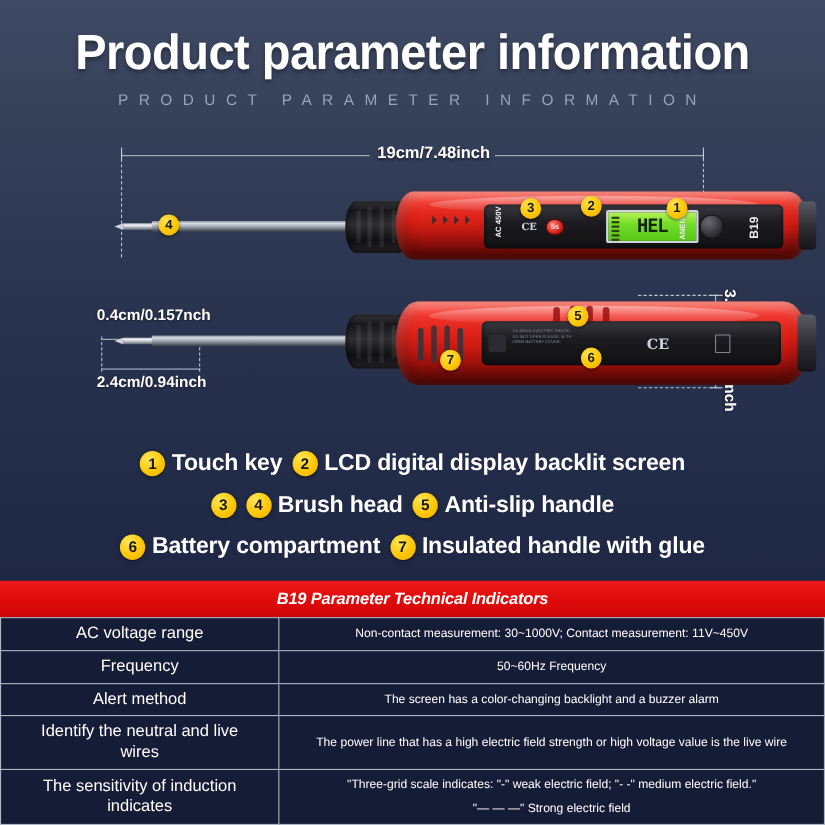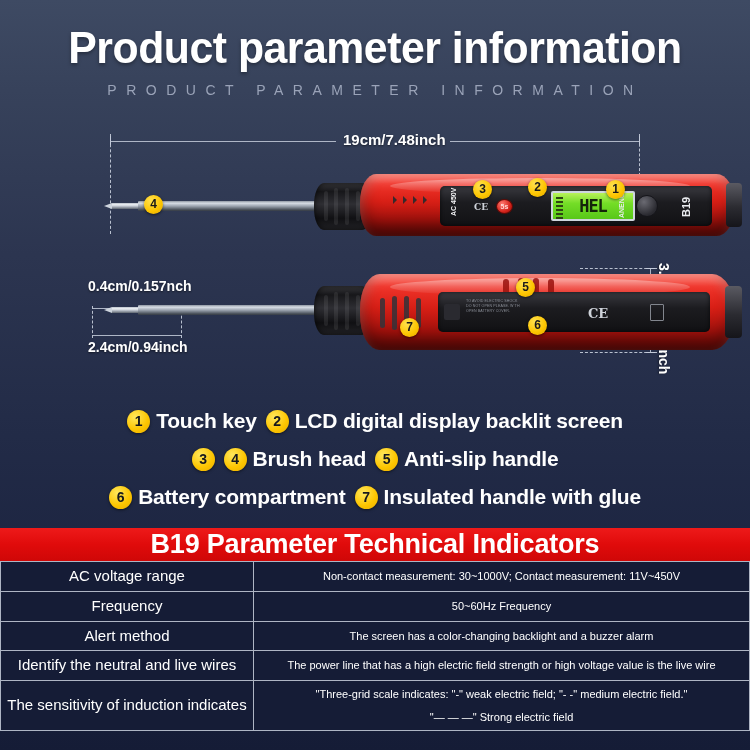--- a/index.html
+++ b/index.html
@@ -192,31 +192,31 @@
   }
 
   
   #table-wrap { position: absolute; left: 0; top: 528px; width: 750px; }
   #table-banner {
     width: 750px; height: 33px;
     background: linear-gradient(180deg, #ee1a1a 0%, #e00b0b 50%, #cf0707 100%);
     display: flex; align-items: center; justify-content: center;
   }
   #table-banner span {
-    color: #ffffff; font-size: 27px; font-weight: bold;
-    letter-spacing: -0.2px; white-space: nowrap;
+    color: #ffffff; font-size: 15px; font-weight: bold;
+    letter-spacing: -0.2px; white-space: nowrap; font-style: italic;
   }
   table {
     width: 750px; border-collapse: collapse;
     background: #151c36;
   }
   table td {
     border: 1px solid #aeb5c4;
     color: #ffffff; text-align: center; vertical-align: middle;
-    padding: 5px 0;
+    padding: 5px 20px;
   }
   td.param-label { width: 253px; font-size: 15px; line-height: 1.25; }
   td.param-value { font-size: 11px; line-height: 1.5; }
   td.param-value .line2 { display: block; margin-top: 6px; }
 </style>
 </head>
 <body>
 
 <div id="header">
   <div id="title">Product parameter information</div>

